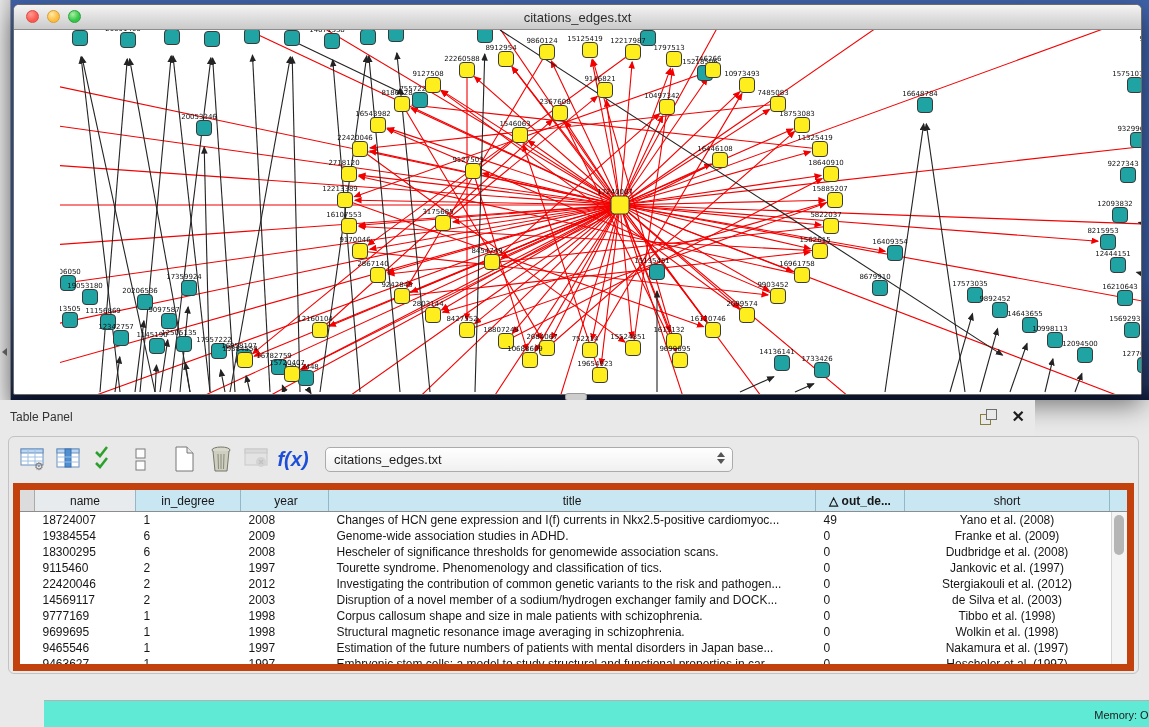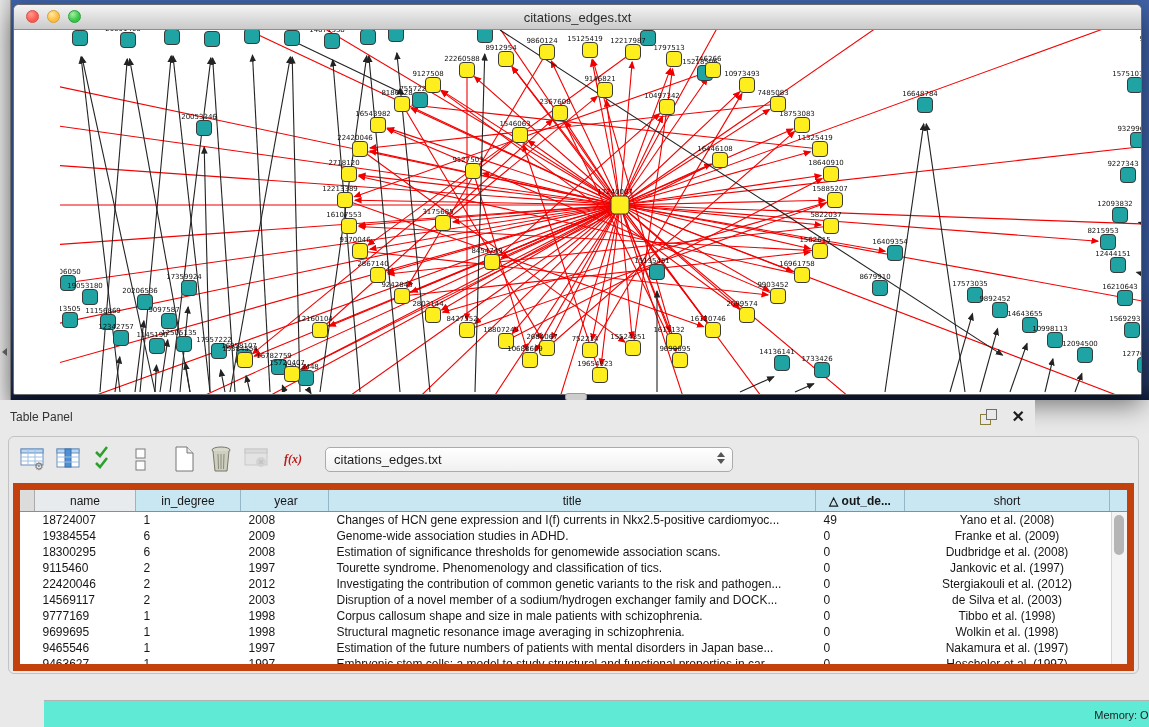--- a/index.html
+++ b/index.html
@@ -36,21 +36,21 @@
   .panel-header .spacer{flex:1;}
   .float-icon{width:18px;height:16px;position:relative;margin-right:14px;cursor:pointer;}
   .float-icon .sq1{position:absolute;left:0;top:5px;width:9px;height:9px;border:1.5px solid #8a7c3a;background:transparent;}
   .float-icon .sq2{position:absolute;left:6px;top:0px;width:9px;height:9px;border:1.5px solid #6f6f6f;background:#e9e9e9;}
   .close-x{font-size:16px;font-weight:bold;color:#1c1c1c;cursor:pointer;line-height:16px;}
 
   .inner-panel{position:absolute;left:8px;top:36px;width:1131px;height:238px;
     border:1px solid #c2c2c2;border-radius:6px;background:#e9e9e9;box-sizing:border-box;}
   .toolbar{height:44px;display:flex;align-items:center;padding-left:8px;gap:4px;}
   .tbtn{width:32px;height:32px;display:flex;align-items:center;justify-content:center;position:relative;}
-  .fx{font-family:Liberation Serif, serif;font-style:italic;font-size:12px;font-weight:bold;color:#b91c1c;}
+  .fx{font-family:Liberation Sans, sans-serif;font-style:italic;font-size:20px;font-weight:bold;color:#1d4ed8;}
   .combo{margin-left:12px;width:390px;height:23px;border:1px solid #ababab;border-radius:5px;
     background:linear-gradient(180deg,#ffffff,#f0f0f0);display:flex;align-items:center;
     padding:0 8px;font-size:13px;color:#1d1d1d;position:relative;}
   .combo .arrows{position:absolute;right:7px;top:4px;display:flex;flex-direction:column;gap:2px;}
   .combo .up{width:0;height:0;border-left:4px solid transparent;border-right:4px solid transparent;border-bottom:5px solid #555;}
   .combo .dn{width:0;height:0;border-left:4px solid transparent;border-right:4px solid transparent;border-top:5px solid #555;}
 
   .table-wrap{position:absolute;left:4px;top:46px;width:1121px;height:188px;background:#fff;
     border:7px solid #c2410c;box-sizing:border-box;overflow:hidden;}
   table.data{border-collapse:collapse;table-layout:fixed;width:1103px;font-size:12px;color:#161616;}
@@ -790,21 +790,21 @@
                 <td class="c3">Genome-wide association studies in ADHD.</td>
                 <td class="c4">0</td>
                 <td class="c5">Franke et al. (2009)</td>
                 <td class="c6">5.6E-5</td>
               </tr>
               <tr>
                 <td class="gutter"></td>
                 <td class="c0">18300295</td>
                 <td class="c1">6</td>
                 <td class="c2">2008</td>
-                <td class="c3">Estimation of significance thresholds for genomewide association scans.</td>
+                <td class="c3">Hescheler of significance thresholds for genomewide association scans.</td>
                 <td class="c4">0</td>
                 <td class="c5">Dudbridge et al. (2008)</td>
                 <td class="c6">5.9E-5</td>
               </tr>
               <tr>
                 <td class="gutter"></td>
                 <td class="c0">9115460</td>
                 <td class="c1">2</td>
                 <td class="c2">1997</td>
                 <td class="c3">Tourette syndrome. Phenomenology and classification of tics.</td>

